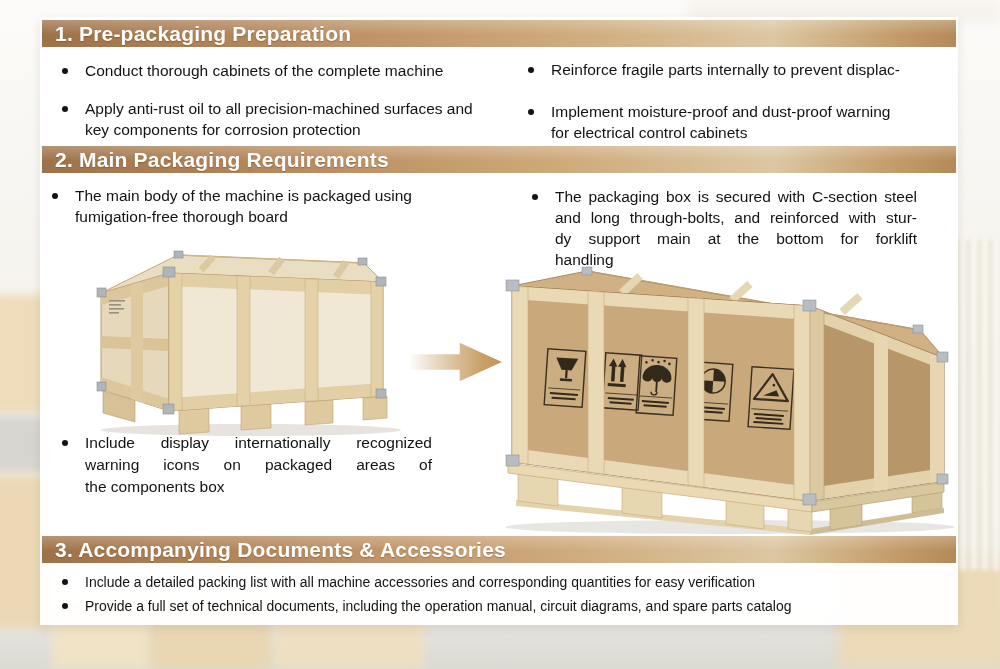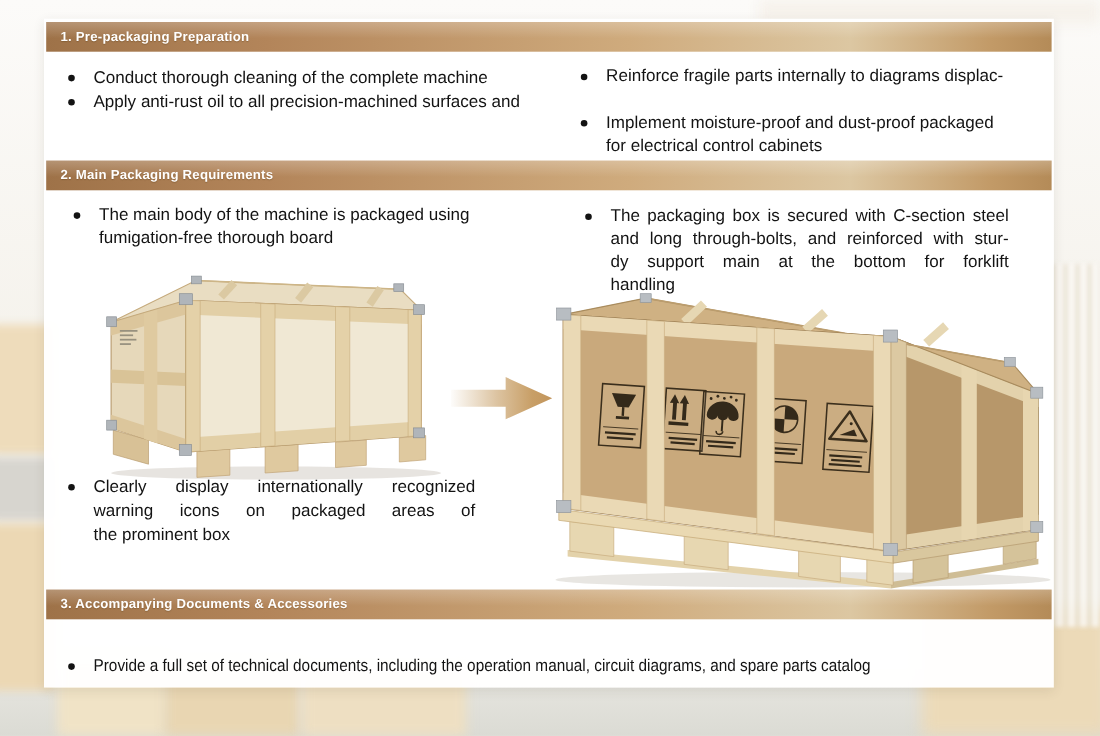--- a/index.html
+++ b/index.html
@@ -17,21 +17,21 @@
   .bc2{left:150px;top:602px;width:122px;height:67px;background:#e9d6b2}
   .bc3{left:274px;top:606px;width:150px;height:63px;background:#eedfc2}
   .rb1{left:838px;top:552px;width:170px;height:117px;background:#ecdab8}
   .rs1{left:955px;top:240px;width:45px;height:330px;filter:blur(2px);
        background:repeating-linear-gradient(90deg,rgba(232,224,208,.75) 0 5px,rgba(250,248,244,.85) 5px 11px)}
   .ts1{left:690px;top:0;width:310px;height:22px;background:rgba(243,238,229,.7);filter:blur(6px)}
 
   .panel{position:absolute;left:40px;top:17px;width:918px;height:608px;
          background:rgba(255,255,255,.97);box-shadow:0 3px 10px rgba(60,50,30,.10)}
   .hdr{position:absolute;left:2px;width:914px;height:27px;line-height:27px;padding-left:13px;
-       font-size:12px;font-weight:bold;color:#fff;letter-spacing:.2px;
+       font-size:21px;font-weight:bold;color:#fff;letter-spacing:.2px;
        text-shadow:0 1px 1px rgba(90,60,20,.35);
        background:linear-gradient(180deg,rgba(255,255,255,.24),rgba(255,255,255,0) 55%),
                   linear-gradient(90deg,#9e7248 0%,#b3855a 22%,#cfab7d 58%,#dcc7a2 80%,#c29a67 94%,#b48b58 100%)}
   .h1{top:3px}.h2{top:129px}.h3{top:519px}
 
   .bullet{position:absolute;display:flex}
   .dot{width:6px;height:6px;border-radius:50%;background:#131313;margin-top:8px;flex:none}
   .bl{margin-left:17px}
   .line{font-size:15.5px;line-height:21px;color:#131313;white-space:nowrap}
   .lh22 .line{line-height:22px}
@@ -60,46 +60,47 @@
   <div class="ts1"></div>
 </div>
 
 <div class="panel">
 
   <div class="hdr h1">1. Pre-packaging Preparation</div>
 
   <div class="bullet" style="left:22px;top:43px">
     <span class="dot"></span>
     <div class="bl">
-        <div class="line">Conduct thorough cleaning of the complete machine</div>
+        <div class="line">Conduct thorough cabinets of the complete machine</div>
       </div>
   </div>
-  <div class="bullet" style="left:22px;top:65px">
+  <div class="bullet" style="left:22px;top:81px">
     <span class="dot"></span>
     <div class="bl">
       <div class="line">Apply anti-rust oil to all precision-machined surfaces and</div>
+      <div class="line">key components for corrosion protection</div>
     </div>
   </div>
   <div class="bullet" style="left:488px;top:42px">
     <span class="dot"></span>
     <div class="bl">
-      <div class="line">Reinforce fragile parts internally to diagrams displac-</div>
+      <div class="line">Reinforce fragile parts internally to prevent displac-</div>
     </div>
   </div>
   <div class="bullet" style="left:488px;top:84px">
     <span class="dot"></span>
     <div class="bl">
-      <div class="line">Implement moisture-proof and dust-proof packaged</div>
+      <div class="line">Implement moisture-proof and dust-proof warning</div>
       <div class="line">for electrical control cabinets</div>
     </div>
   </div>
 
   <div class="hdr h2">2. Main Packaging Requirements</div>
 
-  <div class="bullet" style="left:27px;top:168px">
+  <div class="bullet" style="left:12px;top:168px">
     <span class="dot"></span>
     <div class="bl">
       <div class="line">The main body of the machine is packaged using</div>
       <div class="line">fumigation-free thorough board</div>
     </div>
   </div>
   <div class="bullet" style="left:492px;top:169px">
     <span class="dot"></span>
     <div class="bl w362">
       <div class="line j">The packaging box is secured with C-section steel</div>
@@ -248,28 +249,34 @@
       <rect x="311" y="228" width="13" height="11"></rect>
         <rect x="445" y="208" width="11" height="10"></rect>
       <rect x="90" y="1" width="10" height="8"></rect>
         <rect x="421" y="59" width="10" height="8"></rect>
     </g>
   </svg>
 
   <div class="bullet lh22" style="left:22px;top:415px">
     <span class="dot"></span>
     <div class="bl w347">
-      <div class="line j">Clearly display internationally recognized</div>
+      <div class="line j">Include display internationally recognized</div>
       <div class="line j">warning icons on packaged areas of</div>
-      <div class="line">the prominent box</div>
+      <div class="line">the components box</div>
     </div>
   </div>
 
   <div class="hdr h3">3. Accompanying Documents &amp; Accessories</div>
 
+  <div class="bullet narrow" style="left:22px;top:554px">
+    <span class="dot"></span>
+    <div class="bl">
+        <div class="line">Include a detailed packing list with all machine accessories and corresponding quantities for easy verification</div>
+      </div>
+  </div>
   <div class="bullet narrow" style="left:22px;top:578px">
     <span class="dot"></span>
     <div class="bl">
         <div class="line">Provide a full set of technical documents, including the operation manual, circuit diagrams, and spare parts catalog</div>
       </div>
   </div>
 
 </div>
 
 </body></html>

